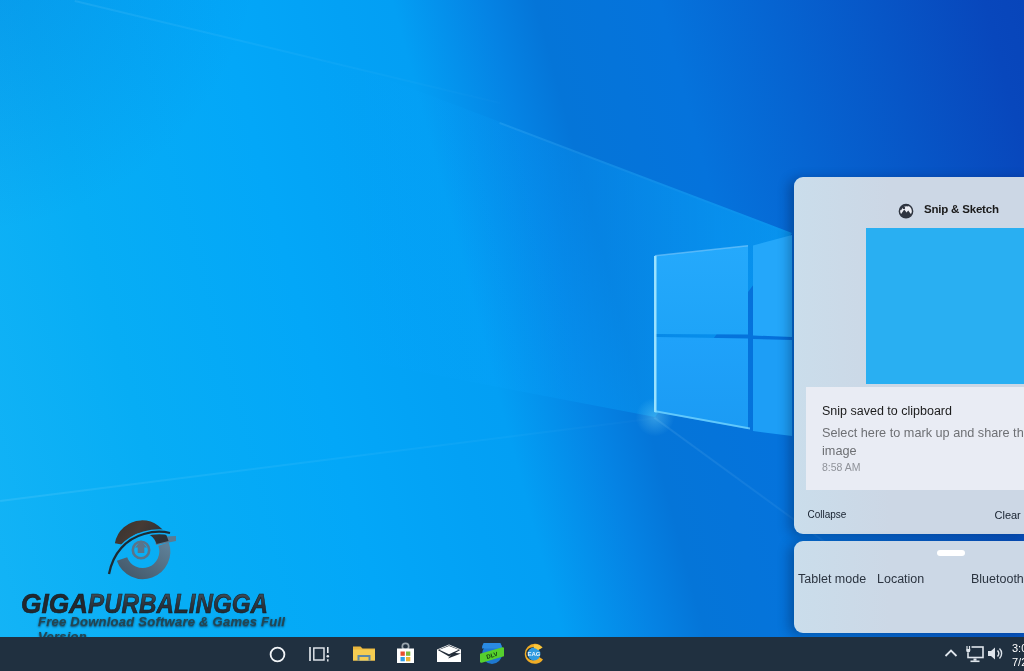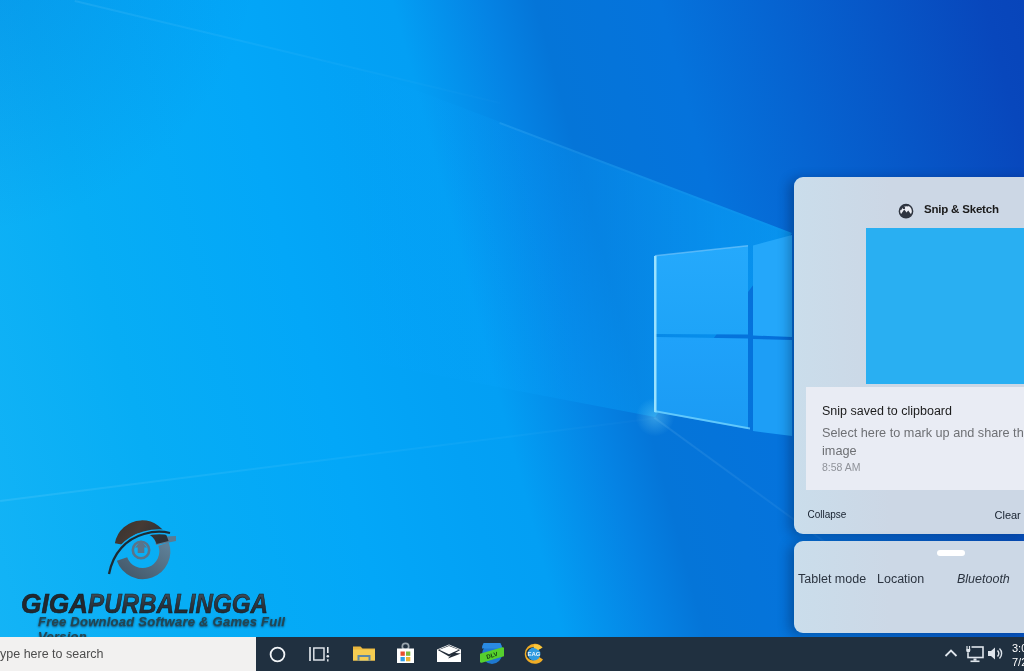--- a/index.html
+++ b/index.html
@@ -138,27 +138,24 @@
       <div id="ntime">8:58 AM</div>
     </div>
     <div id="collapse">Collapse</div>
     <div id="clear">Clear all notifications</div>
   </div>
 
   <div class="abs" id="qa">
     <div id="pill"></div>
     <div class="qalbl" style="left:4px;">Tablet mode</div>
     <div class="qalbl" style="left:83px;text-align:right;">Location</div>
-    <div class="qalbl" style="left:163px;font-style:italic;">Bluetooth</div>
+    <div class="qalbl" style="left:177px;">Bluetooth</div>
   </div>
 
   <div class="abs" id="bar">
-    <div id="search">
-      <div id="searchTxt">ype here to search</div>
-    </div>
 
     <svg style="position:absolute;left:266px;top:6px;" width="23" height="23" viewBox="0 0 23 23">
       <circle cx="11.5" cy="11.5" r="6.9" fill="none" stroke="#f2f5f8" stroke-width="1.8"></circle>
     </svg>
 
     <svg style="position:absolute;left:308px;top:7px;" width="22" height="20" viewBox="0 0 22 20">
       <rect x="1.2" y="3" width="1.6" height="14" fill="#e8edf2"></rect>
       <rect x="5.8" y="4" width="10.2" height="12" fill="none" stroke="#e8edf2" stroke-width="1.4"></rect>
       <rect x="19" y="3" width="1.6" height="6" fill="#e8edf2"></rect>
       <circle cx="19.8" cy="12.3" r="1.3" fill="#e8edf2"></circle>

